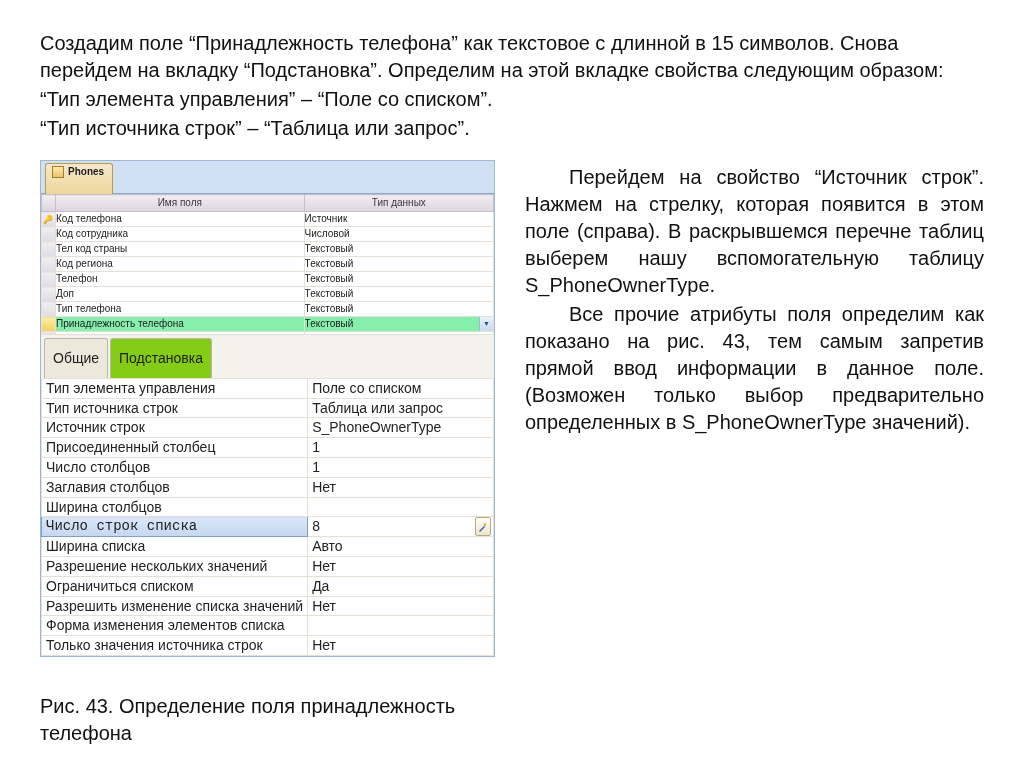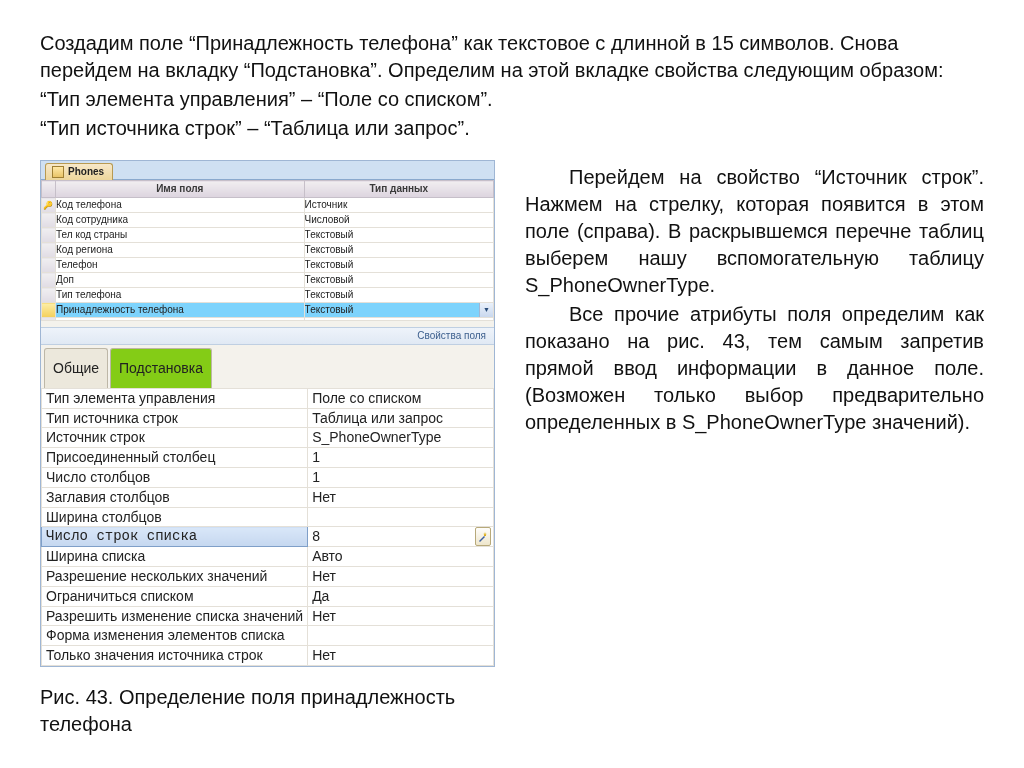--- a/index.html
+++ b/index.html
@@ -11,21 +11,21 @@
     color: #111;
     width: 1024px;
     height: 768px;
     background: #fff;
   }
   .intro p { margin: 0 0 2px 0; line-height: 1.35; }
   .columns { display: flex; margin-top: 18px; gap: 30px; }
   .col-left { width: 455px; flex: 0 0 455px; }
   .col-right { flex: 1; padding-top: 4px; }
   .col-right p { margin: 0 0 2px 0; line-height: 1.35; text-align: justify; text-indent: 2.2em; }
-  .caption { margin-top: 17px; font-size: 20px; line-height: 1.35; }
+  .caption { margin-top: 36px; font-size: 20px; line-height: 1.35; }
 
   
   .access {
     font-family: Tahoma, Verdana, sans-serif;
     font-size: 10px;
     border: 1px solid #9fb6d4;
     background: #f4f2ec;
     color: #222;
     line-height: 1.2;
   }
@@ -37,21 +37,21 @@
     border-bottom: 1px solid #8aa9cd;
   }
   .wintab {
     display: inline-flex;
     align-items: flex-end;
     gap: 4px;
     background: linear-gradient(#f7e8c9, #edd69b);
     border: 1px solid #b89a52;
     border-bottom: none;
     border-radius: 3px 3px 0 0;
-    padding: 2px 8px 2px 6px;
+    padding: 2px 8px 16px 6px;
     margin-bottom: -1px;
   }
   .wintab-icon {
     width: 12px; height: 12px;
     border: 1px solid #9f7f33;
     background: linear-gradient(#ffe8a6,#e9c468);
     display:inline-block;
   }
   .wintab-label { font-weight: bold; }
 
@@ -61,41 +61,41 @@
     background: #fff;
     table-layout: fixed;
   }
   .grid col.sel   { width: 14px; }
   .grid col.name  { width: 55%; }
   .grid col.type  { width: auto; }
 
   th.hdr {
     background: linear-gradient(#f1eef0, #dcd4df);
     border: 1px solid #c6bfc9;
-    font-weight: bold;
+    font-weight: normal;
     padding: 2px 4px;
     color: #3a3a3a;
     text-align: center;
     font-size:10px;
   }
   .grid td {
     border: 1px solid #e4e0d8;
     padding: 1px 0;
     white-space: nowrap;
     overflow: hidden;
     font-size:10px;
   }
   td.row-sel {
     background: linear-gradient(#f0eff1,#e1dce4);
     text-align: center;
     padding: 0;
   }
   td.row-sel.active { background: linear-gradient(#fceea7,#f4cf5a); }
   tr.selected td.name-cell,
-  tr.selected td.type-cell { background: #7dd3fc; }
+  tr.selected td.type-cell { background: #86efac; }
   tr.selected td.type-cell {
     position: relative;
   }
   .arrow-btn {
     position: absolute; right: 0; top: 0;
     width: 14px; height: 100%;
     background: linear-gradient(#eaf1fb,#c9d8ee);
     border-left: 1px solid #9fb6d4;
     display:flex; align-items:center; justify-content:center;
     font-size: 7px; color:#2a4d7a;
@@ -236,21 +236,20 @@
               <td class="type-cell">Текстовый<span class="arrow-btn">▼</span></td>
             </tr>
             <tr>
               <td class="row-sel"></td>
               <td class="name-cell"></td>
               <td class="type-cell"></td>
             </tr>
           </tbody>
       </table>
 
-      <div class="props-title">Свойства поля</div>
 
       <div class="subtabs">
         <div class="subtab">Общие</div>
         <div class="subtab active">Подстановка</div>
       </div>
 
       <table class="props">
         <colgroup>
             <col class="ln">
             <col>

